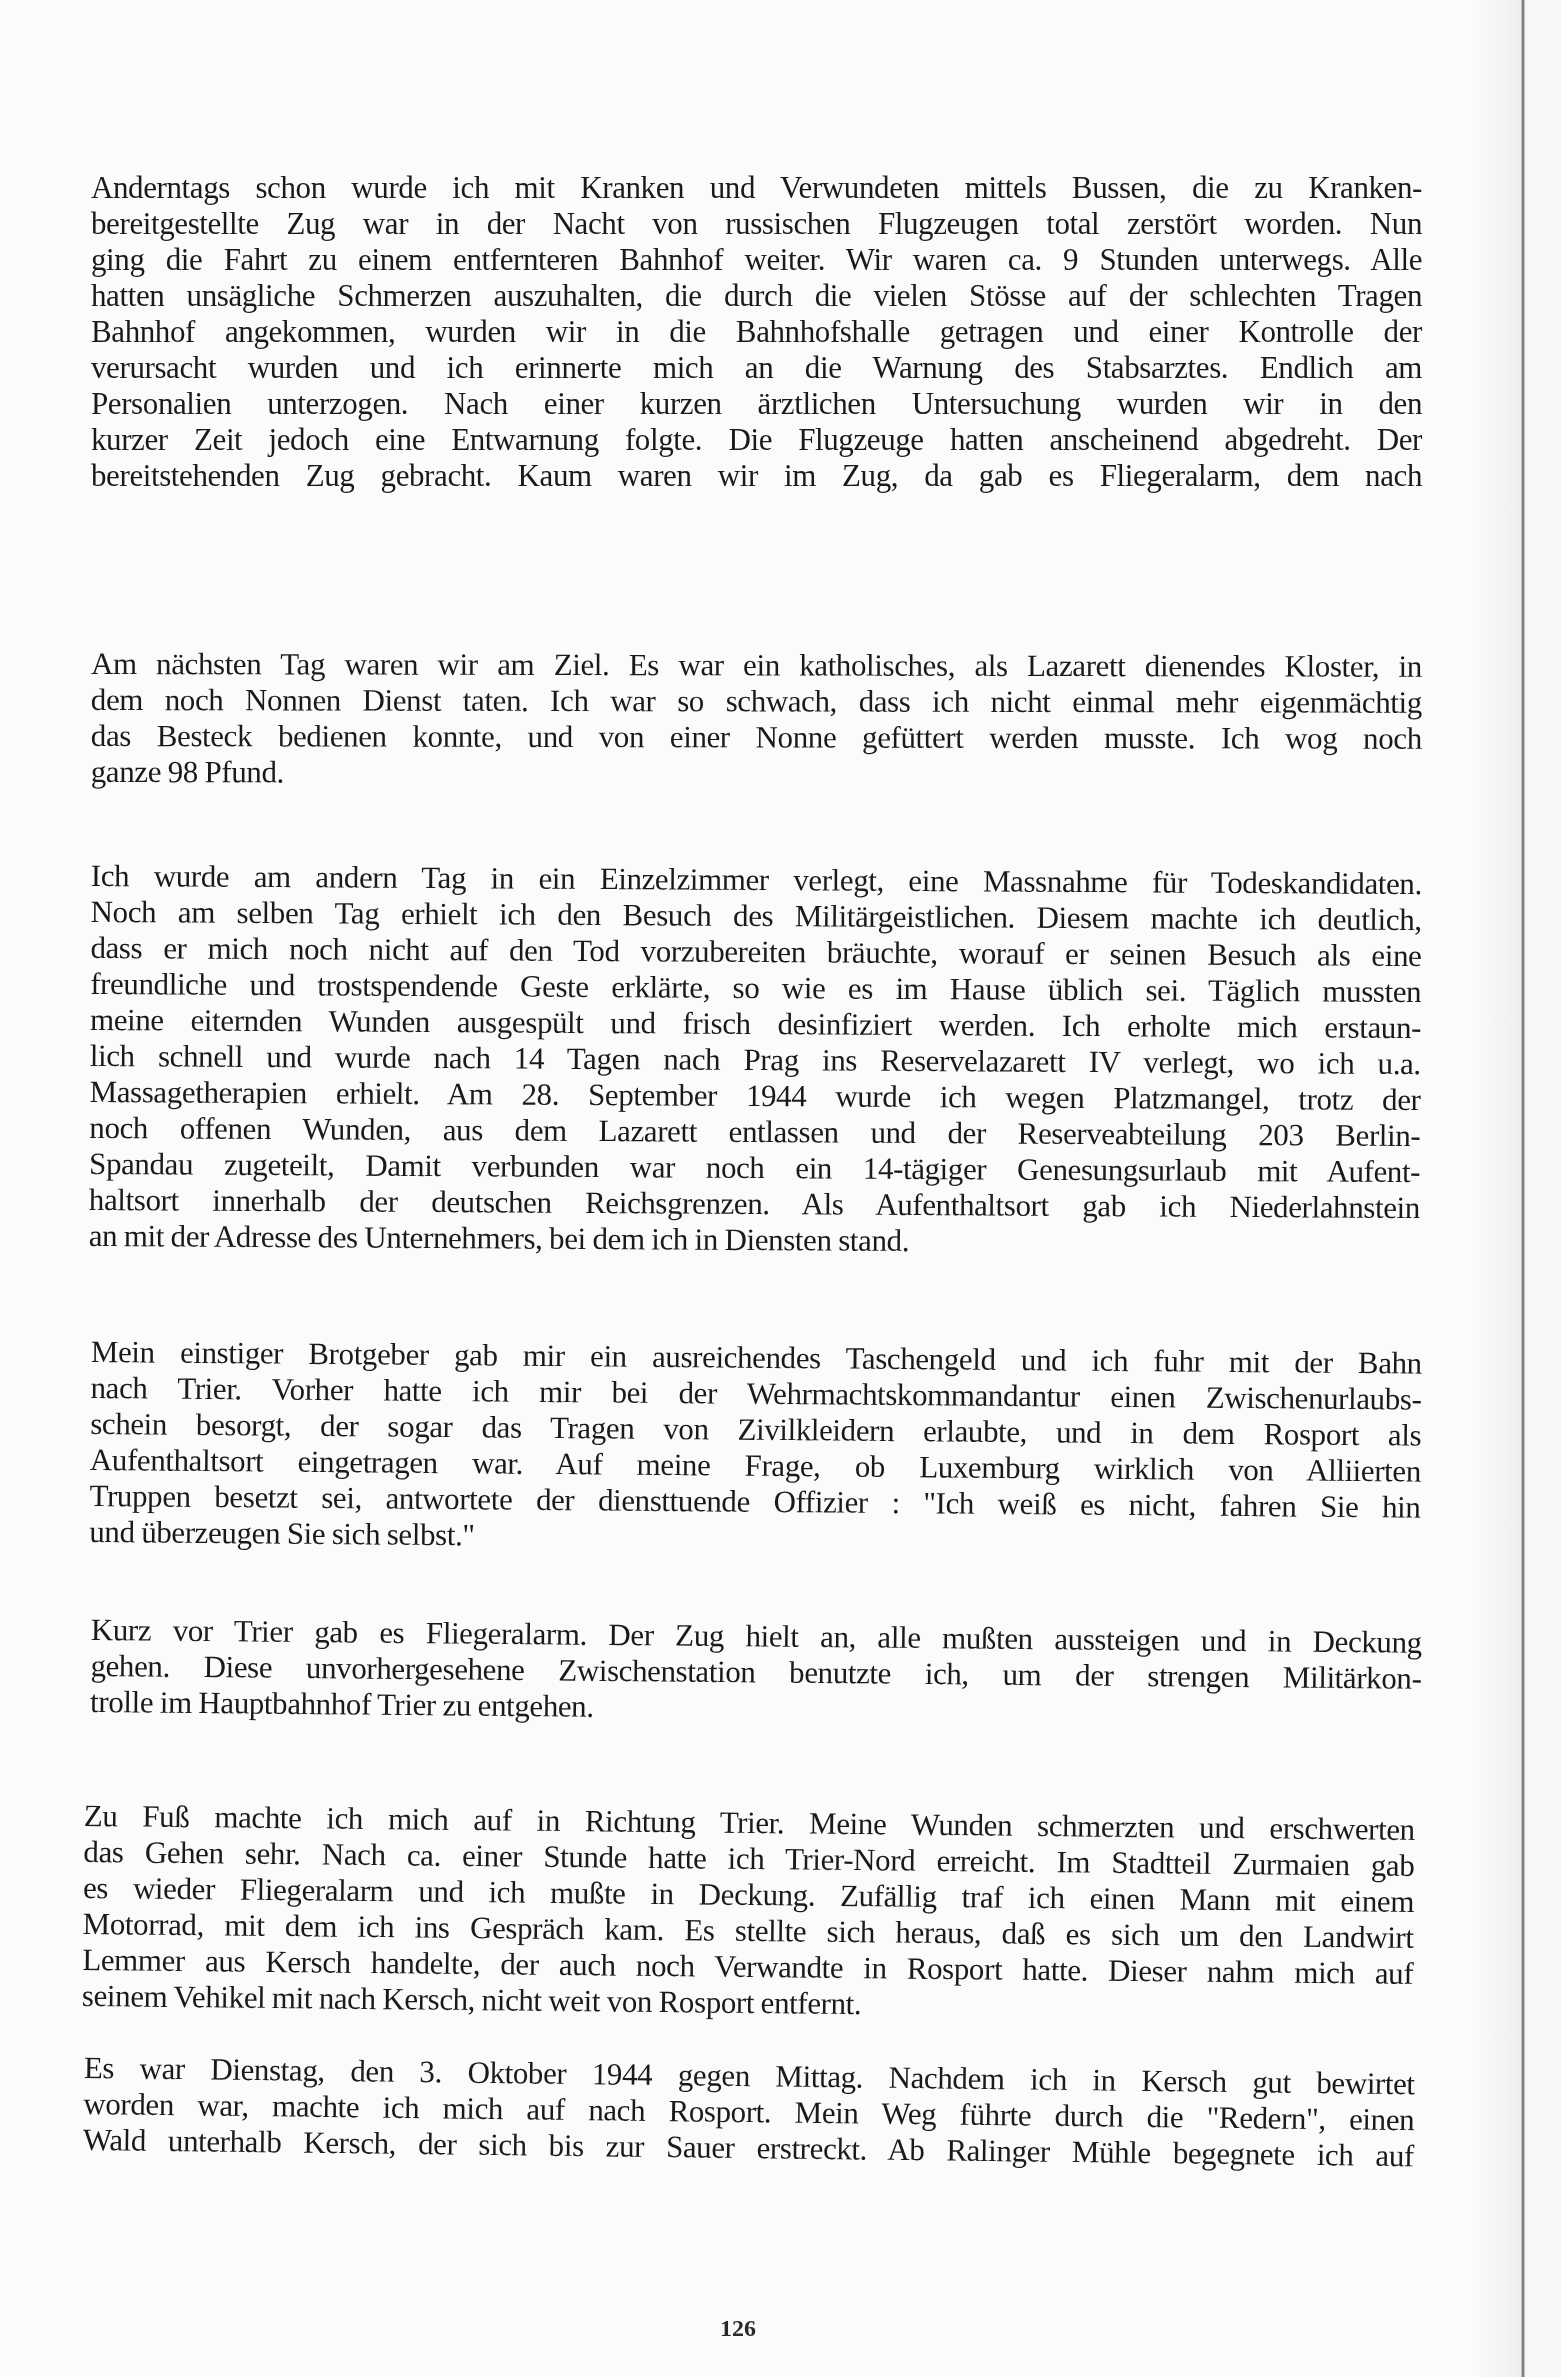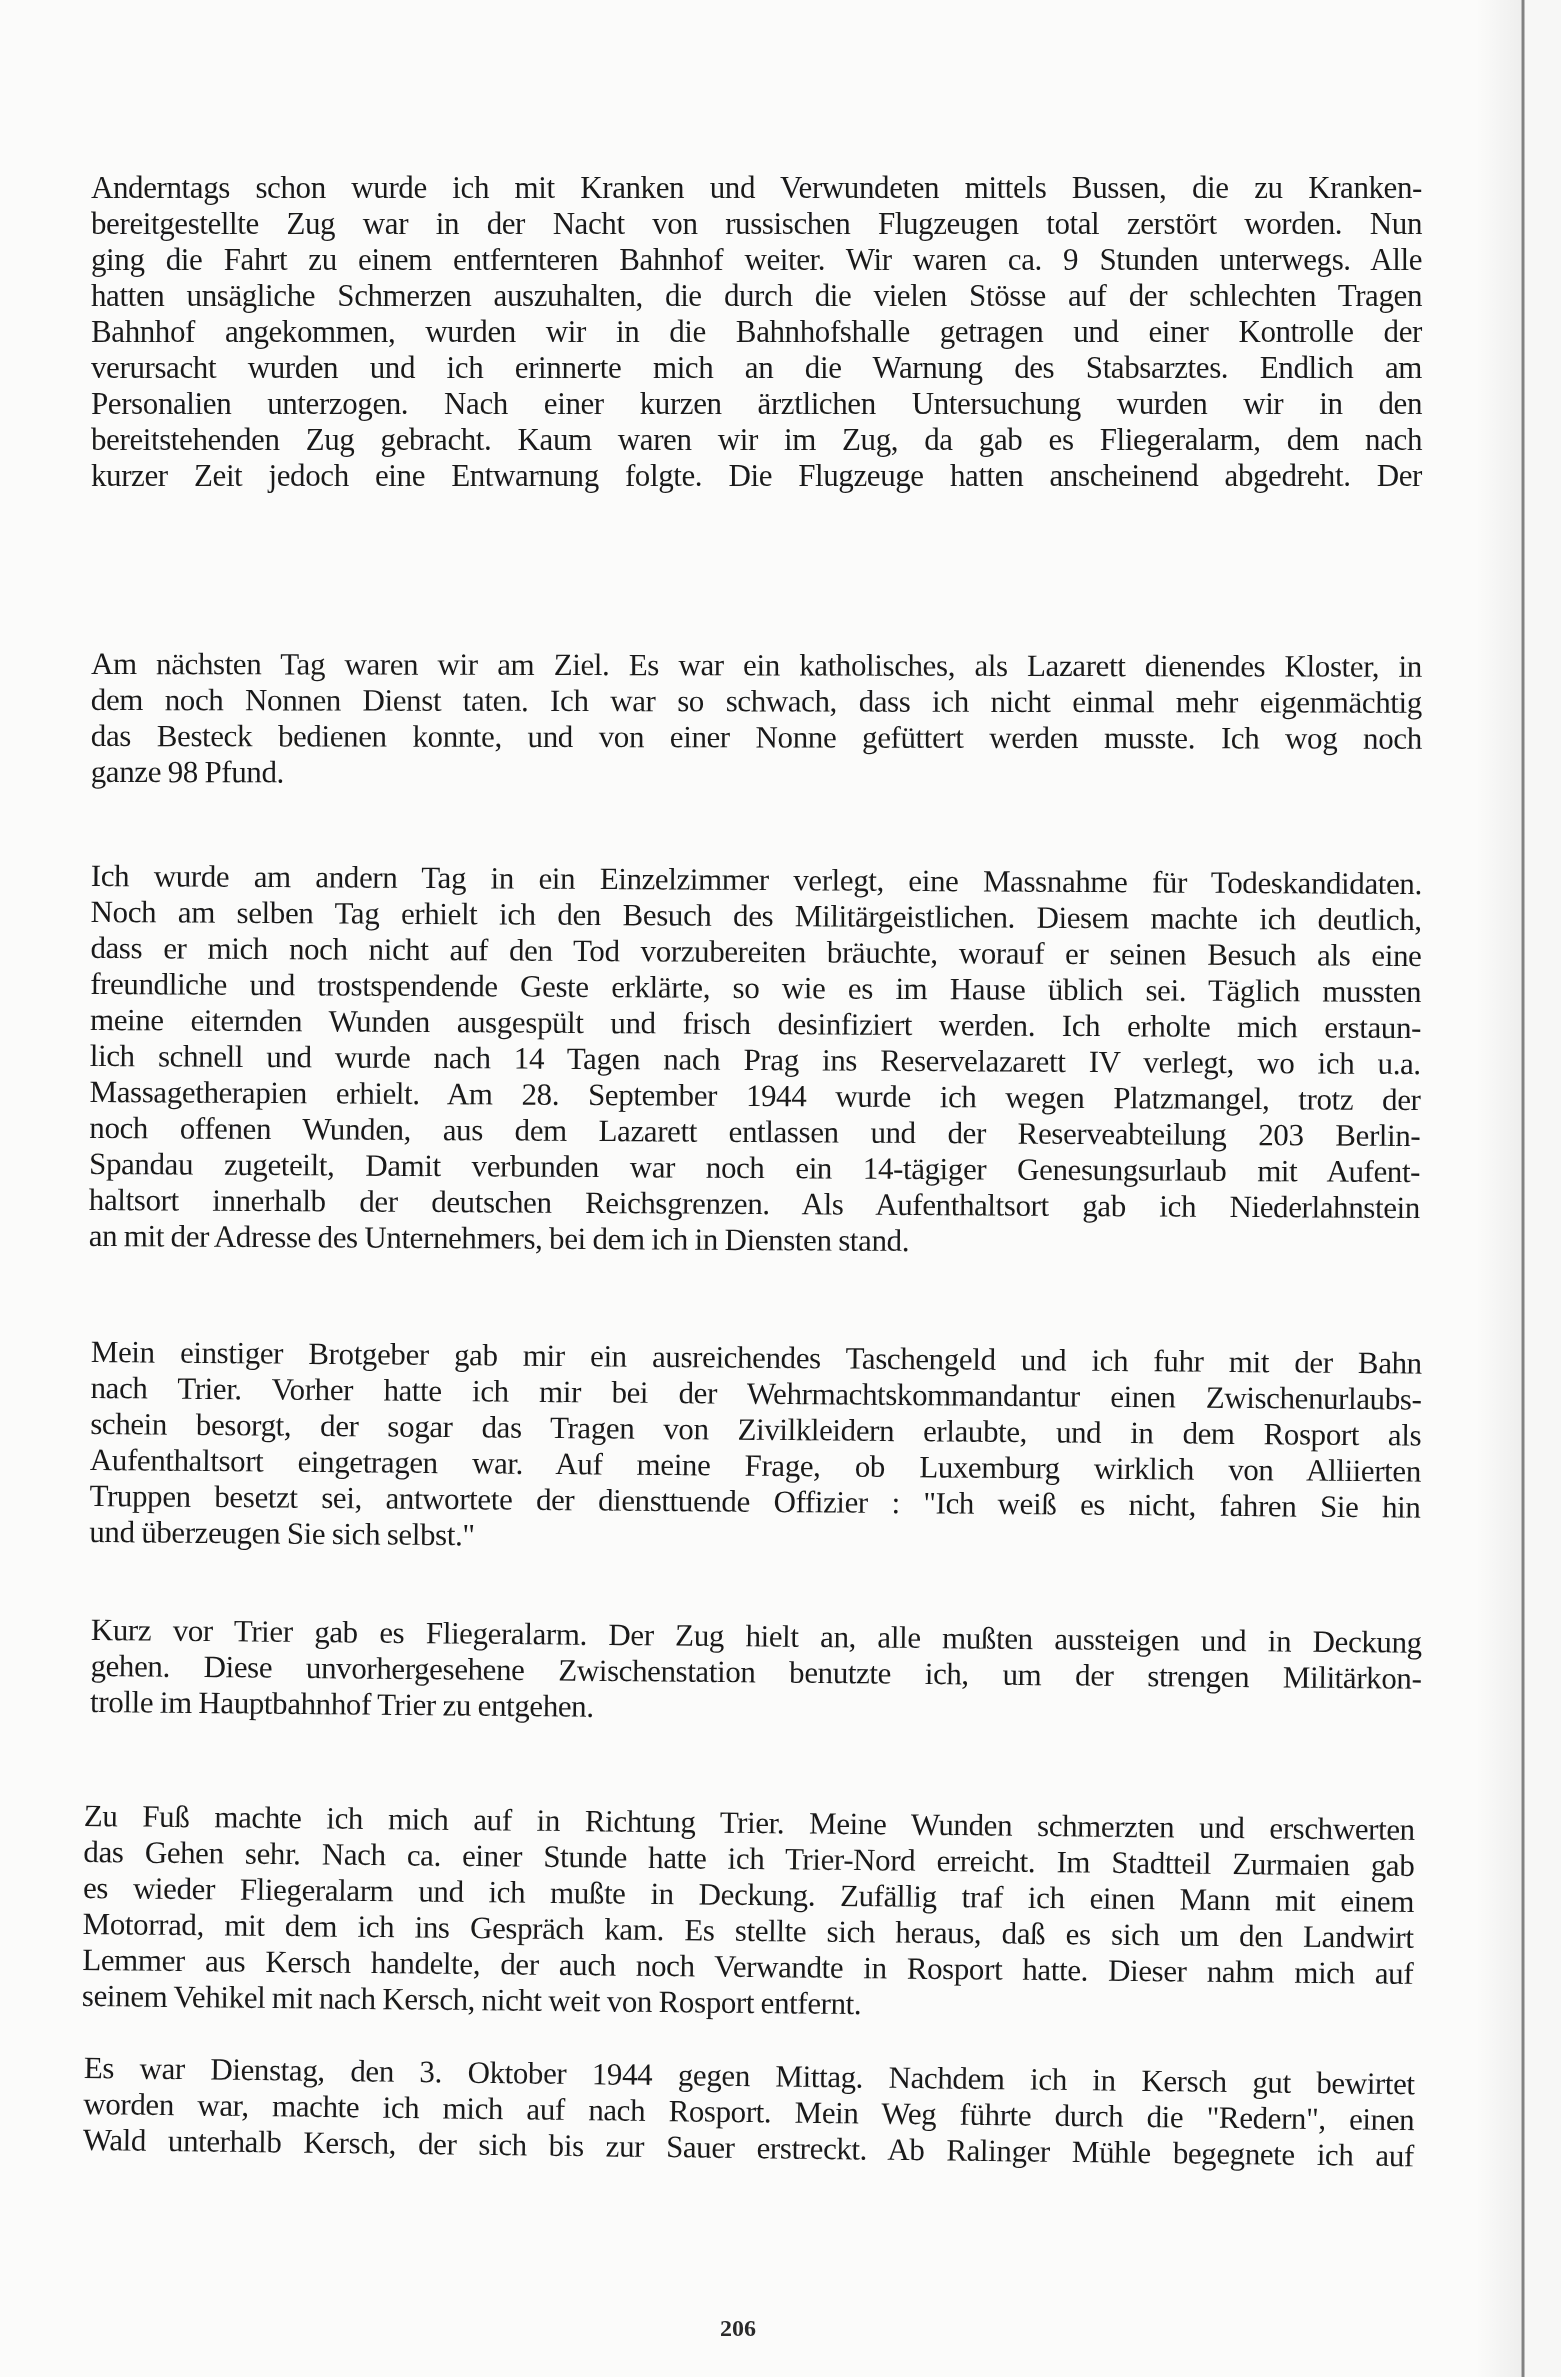--- a/index.html
+++ b/index.html
@@ -82,22 +82,22 @@
 <div class="right-margin"></div>
 
 <div class="text-block" id="p1">
   <span class="line">Anderntags schon wurde ich mit Kranken und Verwundeten mittels Bussen, die zu Kranken-</span>
   <span class="line">bereitgestellte Zug war in der Nacht von russischen Flugzeugen total zerstört worden. Nun</span>
   <span class="line">ging die Fahrt zu einem entfernteren Bahnhof weiter. Wir waren ca. 9 Stunden unterwegs. Alle</span>
   <span class="line">hatten unsägliche Schmerzen auszuhalten, die durch die vielen Stösse auf der schlechten Tragen</span>
   <span class="line">Bahnhof angekommen, wurden wir in die Bahnhofshalle getragen und einer Kontrolle der</span>
   <span class="line">verursacht wurden und ich erinnerte mich an die Warnung des Stabsarztes. Endlich am</span>
   <span class="line">Personalien unterzogen. Nach einer kurzen ärztlichen Untersuchung wurden wir in den</span>
+  <span class="line">kurzer Zeit jedoch eine Entwarnung folgte. Die Flugzeuge hatten anscheinend abgedreht. Der</span>
   <span class="line">bereitstehenden Zug gebracht. Kaum waren wir im Zug, da gab es Fliegeralarm, dem nach</span>
-  <span class="line">kurzer Zeit jedoch eine Entwarnung folgte. Die Flugzeuge hatten anscheinend abgedreht. Der</span>
 </div>
 
 <div class="text-block" id="p2">
   <span class="line">Am nächsten Tag waren wir am Ziel. Es war ein katholisches, als Lazarett dienendes Kloster, in</span>
   <span class="line">dem noch Nonnen Dienst taten. Ich war so schwach, dass ich nicht einmal mehr eigenmächtig</span>
   <span class="line">das Besteck bedienen konnte, und von einer Nonne gefüttert werden musste. Ich wog noch</span>
   <span class="line last">ganze 98 Pfund.</span>
 </div>
 
 <div class="text-block" id="p3">
@@ -137,14 +137,14 @@
   <span class="line">Lemmer aus Kersch handelte, der auch noch Verwandte in Rosport hatte. Dieser nahm mich auf</span>
   <span class="line last">seinem Vehikel mit nach Kersch, nicht weit von Rosport entfernt.</span>
 </div>
 
 <div class="text-block" id="p7">
   <span class="line">Es war Dienstag, den 3. Oktober 1944 gegen Mittag. Nachdem ich in Kersch gut bewirtet</span>
   <span class="line">worden war, machte ich mich auf nach Rosport. Mein Weg führte durch die "Redern", einen</span>
   <span class="line">Wald unterhalb Kersch, der sich bis zur Sauer erstreckt. Ab Ralinger Mühle begegnete ich auf</span>
 </div>
 
-<div class="page-number">206</div>
+<div class="page-number">126</div>
 
 
 </body></html>

